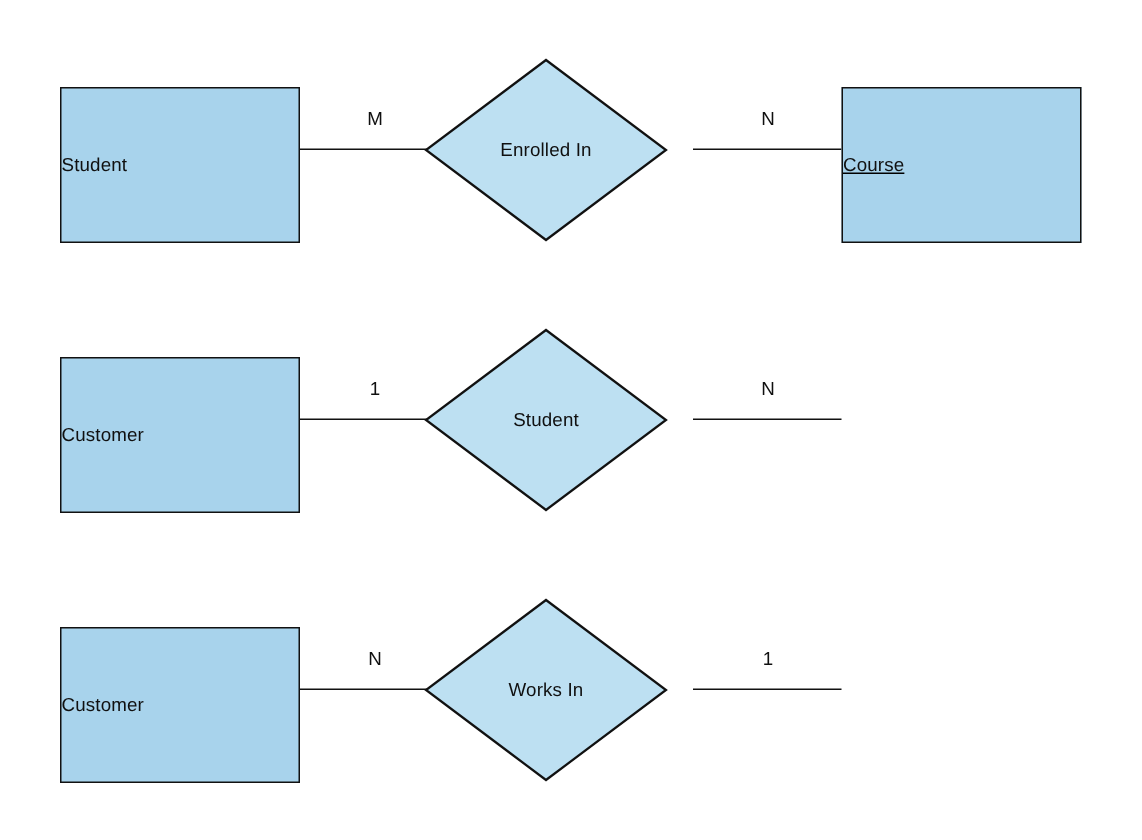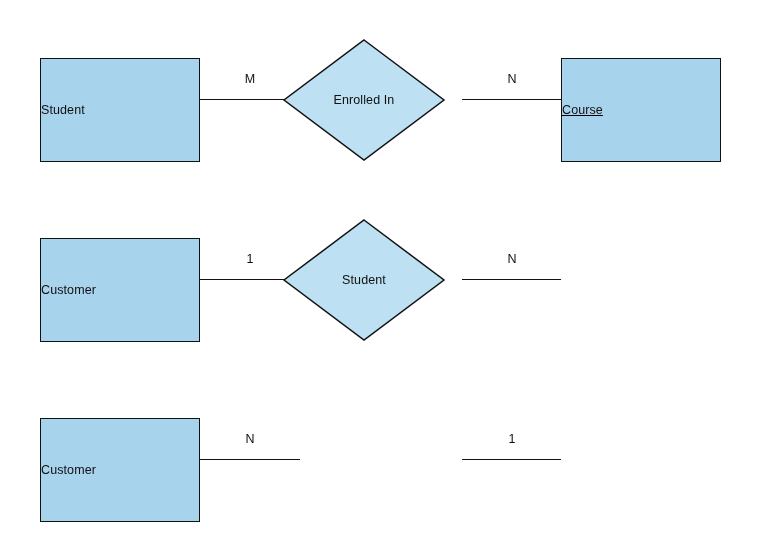--- a/index.html
+++ b/index.html
@@ -157,20 +157,26 @@
   <div class="relationship-row" style="top:370px;">
 
     <div class="entity entity-left">
       <span class="entity-label">Customer</span>
     </div>
 
     <div class="connector connector-left"></div>
 
     <div class="cardinality cardinality-left">N</div>
 
+    <div class="diamond-wrap">
+      <svg class="diamond-svg" width="164" height="124" viewBox="0 0 164 124">
+        <polygon points="82,2 162,62 82,122 2,62" fill="#bde0f2" stroke="#111111" stroke-width="1.5"></polygon>
+      </svg>
+      <div class="diamond-label">Works In</div>
+    </div>
 
     <div class="cardinality cardinality-right">1</div>
 
     <div class="connector connector-right"></div>
 
   </div>
 
 </div>
 
 </body></html>

